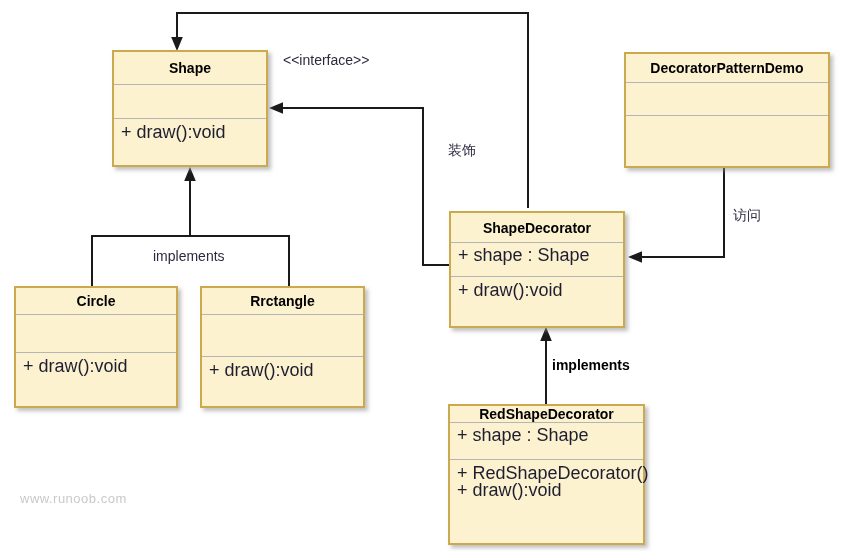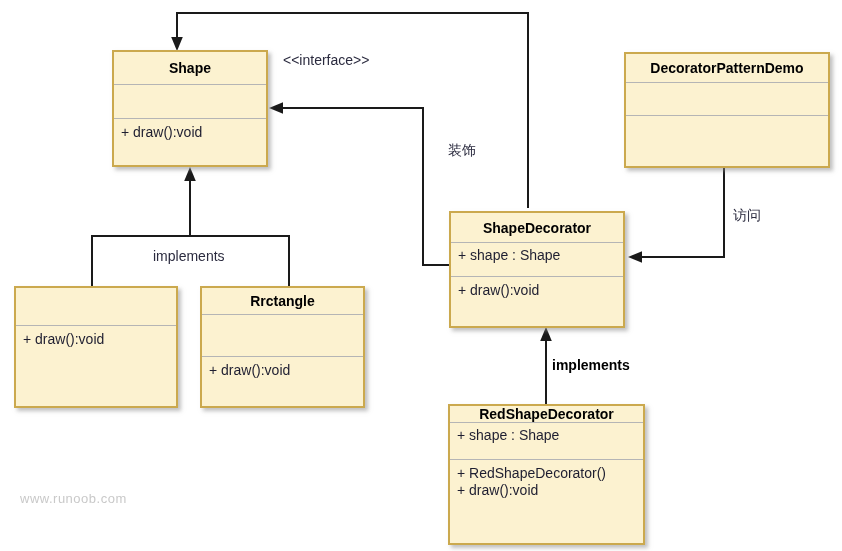--- a/index.html
+++ b/index.html
@@ -45,21 +45,21 @@
   .uml-attrs {
     border-bottom: 1px solid #b5b5b5;
     flex: 0 0 auto;
     padding: 4px 7px 0 7px;
   }
   .uml-methods {
     flex: 1 1 auto;
     padding: 5px 7px 0 7px;
   }
   .member {
-    font-size: 14px;
+    font-size: 18px;
     line-height: 16.5px;
     color: #1e1e30;
     white-space: nowrap;
   }
 
   .edge-label {
     position: absolute;
     font-size: 14px;
     color: #2b2b3f;
     white-space: nowrap;
@@ -126,20 +126,21 @@
     <div class="uml-title" style="height:30px;">ShapeDecorator</div>
     <div class="uml-attrs" style="height:34px;">
       <div class="member">+ shape : Shape</div>
     </div>
     <div class="uml-methods">
       <div class="member">+ draw():void</div>
     </div>
   </div>
 
   <div class="uml-class" style="left:14px; top:286px; width:164px; height:122px;">
+    <div class="uml-title" style="height:27px;">Circle</div>
     <div class="uml-attrs" style="height:38px;"></div>
     <div class="uml-methods">
       <div class="member">+ draw():void</div>
     </div>
   </div>
 
   <div class="uml-class" style="left:200px; top:286px; width:165px; height:122px;">
     <div class="uml-title" style="height:27px;">Rrctangle</div>
     <div class="uml-attrs" style="height:42px;"></div>
     <div class="uml-methods">

